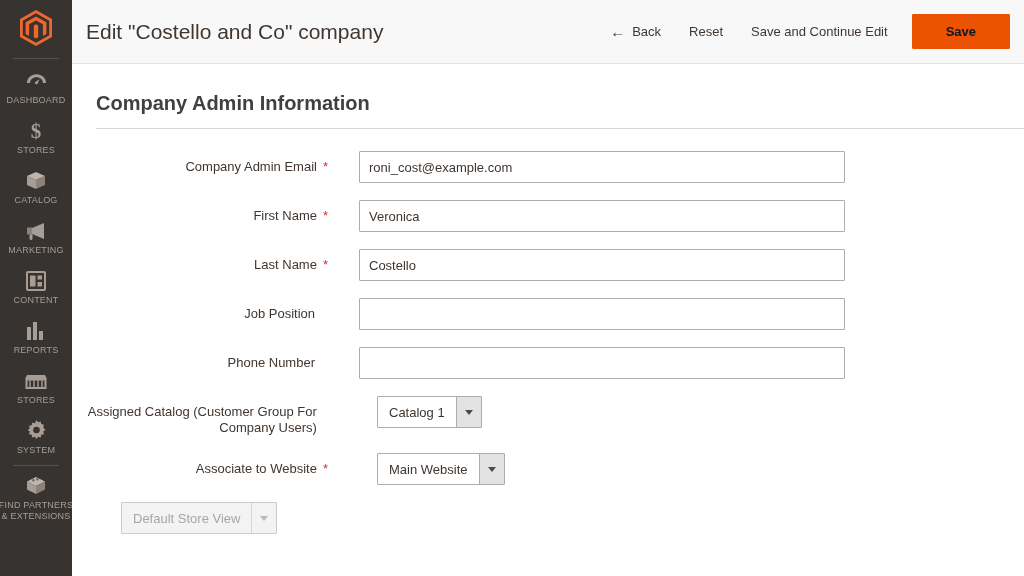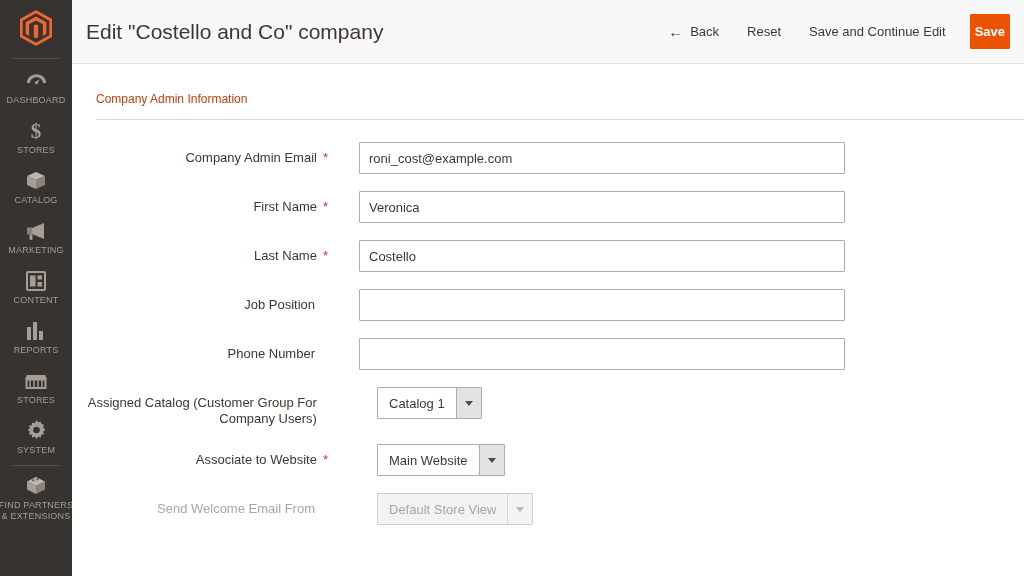--- a/index.html
+++ b/index.html
@@ -70,30 +70,30 @@
   .btn-link {
     background: none; border: none;
     font-family: "Liberation Sans", sans-serif;
     font-size: 13px; color: #41362f;
     padding: 8px 14px; cursor: pointer; white-space: nowrap;
     display: flex; align-items: center; gap: 7px;
   }
   .back-arrow { font-size: 15px; line-height: 1; color: #41362f; }
   .btn-primary {
     background: #eb5202; border: 1px solid #eb5202;
-    color: #ffffff; font-family: "Liberation Sans", sans-serif;
+    color: #0f172a; font-family: "Liberation Sans", sans-serif;
     font-size: 13px; font-weight: 600;
-    padding: 9px 4px; margin-left: 10px;
+    padding: 9px 33px; margin-left: 10px;
     cursor: pointer; white-space: nowrap; border-radius: 1px;
   }
 
   
   .content { padding: 0 0 0 0; }
   .section-title {
-    font-size: 12px; color: #c2410c; font-weight: 400;
+    font-size: 20px; color: #404040; font-weight: 700;
     padding: 28px 0 13px 24px;
   }
   .section-rule { height: 1px; background: #d6d6d6; margin: 0 0 0 24px; }
 
   .form { padding-top: 22px; }
   .field-row {
     display: flex; align-items: flex-start;
     margin-bottom: 17px;
   }
   .field-label {
@@ -376,24 +376,20 @@
             <div class="select-box sel-website">
               <span class="select-value">Main Website</span>
               <span class="select-arrow">
                   <span class="tri"></span>
                 </span>
             </div>
           </div>
         </div>
 
         <div class="field-row">
-          <div class="field-label disabled">
-            <span class="lbl-text">Send Welcome Email From</span>
-            <span class="req-spacer"></span>
-          </div>
           <div class="field-control">
             <div class="select-box sel-store disabled">
               <span class="select-value">Default Store View</span>
               <span class="select-arrow">
                   <span class="tri"></span>
                 </span>
             </div>
           </div>
         </div>
 

